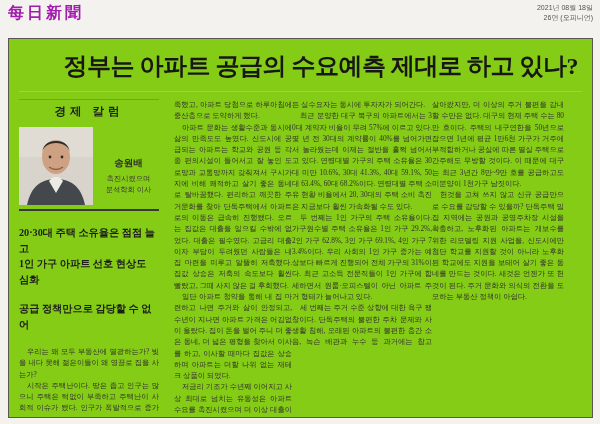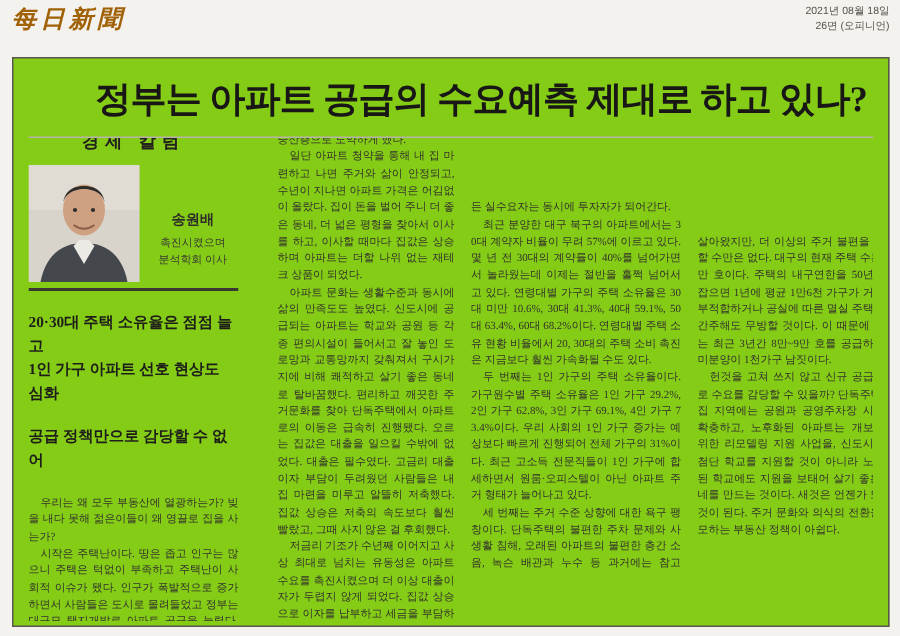--- a/index.html
+++ b/index.html
@@ -5,43 +5,43 @@
   html,body{margin:0;padding:0;}
   body{
     width:600px;height:424px;overflow:hidden;position:relative;
     background:#f3f2ee;color:#2e2c28;
     font-family:"Liberation Serif", serif;
   }
   
   .top-strip{position:absolute;left:0;top:0;width:600px;height:38px;}
   .masthead{
     position:absolute;left:8px;top:3px;
-    font-size:16px;font-weight:bold;font-style:italic;letter-spacing:3px;
-    color:#a16207;
+    font-size:16px;font-weight:bold;letter-spacing:3px;
+    color:#a21caf;
   }
   .date-block{
     position:absolute;right:7px;top:3px;text-align:right;
     font-family:"Liberation Sans", sans-serif;
     font-size:7px;line-height:1.45;color:#55524c;
   }
   
   .article-box{
     position:absolute;left:8px;top:38px;width:585px;height:380px;
     box-sizing:border-box;border:1px solid #5a5750;background:#84cc16;
     padding:0 10px;
   }
   .headline{
     text-align:right;font-weight:bold;color:#181715;
     font-size:24px;letter-spacing:-0.5px;
     padding:11px 4px 9px 0;margin:0;
     border-bottom:1px solid #b7b3a9;
     white-space:nowrap;overflow:hidden;
   }
   
-  .cols{display:flex;gap:11px;padding-top:7px;height:315px;overflow:hidden;align-items:center;}
+  .cols{display:flex;padding-top:7px;height:315px;overflow:hidden;}
   .col{overflow:hidden;}
   .col1{width:140px;flex:none;}
   .col2{width:118px;flex:none;margin-left:15px;}
   .col3{width:140px;flex:none;}
   .col4{width:132px;flex:none;}
   
   .column-label{
     border-top:1px solid #8a877f;
     text-align:center;font-weight:bold;font-size:11.5px;letter-spacing:4px;
     padding:4px 0 6px 0;color:#22211e;
@@ -115,22 +115,22 @@
       </div>
 
       <div class="body-text">
         <p class="body-p">우리는 왜 모두 부동산에 열광하는가? 빚을 내다 못해 젊은이들이 왜 영끌로 집을 사는가?</p>
         <p class="body-p split-end">시작은 주택난이다. 땅은 좁고 인구는 많으니 주택은 턱없이 부족하고 주택난이 사회적 이슈가 됐다. 인구가 폭발적으로 증가하면서 사람들은 도시로 몰려들었고 정부는 대규모 택지개발로 아파트 공급을 늘렸다. 하지만 넘치는 수요에 비해 공급은 부</p>
       </div>
     </div>
 
     <div class="col col2">
       <p class="body-p cont">족했고, 아파트 당첨으로 하루아침에 중산층으로 도약하게 했다.</p>
+      <p class="body-p">아파트 문화는 생활수준과 동시에 삶의 만족도도 높였다. 신도시에 공급되는 아파트는 학교와 공원 등 각종 편의시설이 들어서고 잘 놓인 도로망과 교통망까지 갖춰져서 구시가지에 비해 쾌적하고 살기 좋은 동네로 탈바꿈했다. 편리하고 깨끗한 주거문화를 찾아 단독주택에서 아파트로의 이동은 급속히 진행됐다. 오르는 집값은 대출을 일으킬 수밖에 없었다. 대출은 필수였다. 고금리 대출이자 부담이 두려웠던 사람들은 내 집 마련을 미루고 알뜰히 저축했다. 집값 상승은 저축의 속도보다 훨씬 빨랐고, 그때 사지 않은 걸 후회했다.</p>
       <p class="body-p">일단 아파트 청약을 통해 내 집 마련하고 나면 주거와 삶이 안정되고, 수년이 지나면 아파트 가격은 어김없이 올랐다. 집이 돈을 벌어 주니 더 좋은 동네, 더 넓은 평형을 찾아서 이사를 하고, 이사할 때마다 집값은 상승하며 아파트는 더할 나위 없는 재테크 상품이 되었다.</p>
-      <p class="body-p">아파트 문화는 생활수준과 동시에 삶의 만족도도 높였다. 신도시에 공급되는 아파트는 학교와 공원 등 각종 편의시설이 들어서고 잘 놓인 도로망과 교통망까지 갖춰져서 구시가지에 비해 쾌적하고 살기 좋은 동네로 탈바꿈했다. 편리하고 깨끗한 주거문화를 찾아 단독주택에서 아파트로의 이동은 급속히 진행됐다. 오르는 집값은 대출을 일으킬 수밖에 없었다. 대출은 필수였다. 고금리 대출이자 부담이 두려웠던 사람들은 내 집 마련을 미루고 알뜰히 저축했다. 집값 상승은 저축의 속도보다 훨씬 빨랐고, 그때 사지 않은 걸 후회했다.</p>
       <p class="body-p split-end">저금리 기조가 수년째 이어지고 사상 최대로 넘치는 유동성은 아파트 수요를 촉진시켰으며 더 이상 대출이자가 두렵지 않게 되었다. 집값 상승으로 이자를 납부하고 세금을 부담하더라도 수익이 차고 넘쳤다. 그렇게 모</p>
     </div>
 
     <div class="col col3">
       <p class="body-p cont">든 실수요자는 동시에 투자자가 되어간다.</p>
       <p class="body-p">최근 분양한 대구 북구의 아파트에서는 30대 계약자 비율이 무려 57%에 이르고 있다. 몇 년 전 30대의 계약률이 40%를 넘어가면서 놀라웠는데 이제는 절반을 훌쩍 넘어서고 있다. 연령대별 가구의 주택 소유율은 30대 미만 10.6%, 30대 41.3%, 40대 59.1%, 50대 63.4%, 60대 68.2%이다. 연령대별 주택 소유 현황 비율에서 20, 30대의 주택 소비 촉진은 지금보다 훨씬 가속화될 수도 있다.</p>
       <p class="body-p">두 번째는 1인 가구의 주택 소유율이다. 가구원수별 주택 소유율은 1인 가구 29.2%, 2인 가구 62.8%, 3인 가구 69.1%, 4인 가구 73.4%이다. 우리 사회의 1인 가구 증가는 예상보다 빠르게 진행되어 전체 가구의 31%이다. 최근 고소득 전문직들이 1인 가구에 합세하면서 원룸·오피스텔이 아닌 아파트 주거 형태가 늘어나고 있다.</p>
       <p class="body-p split-end">세 번째는 주거 수준 상향에 대한 욕구 팽창이다. 단독주택의 불편한 주차 문제와 사생활 침해, 오래된 아파트의 불편한 층간 소음, 녹슨 배관과 누수 등 과거에는 참고</p>
     </div>
 

